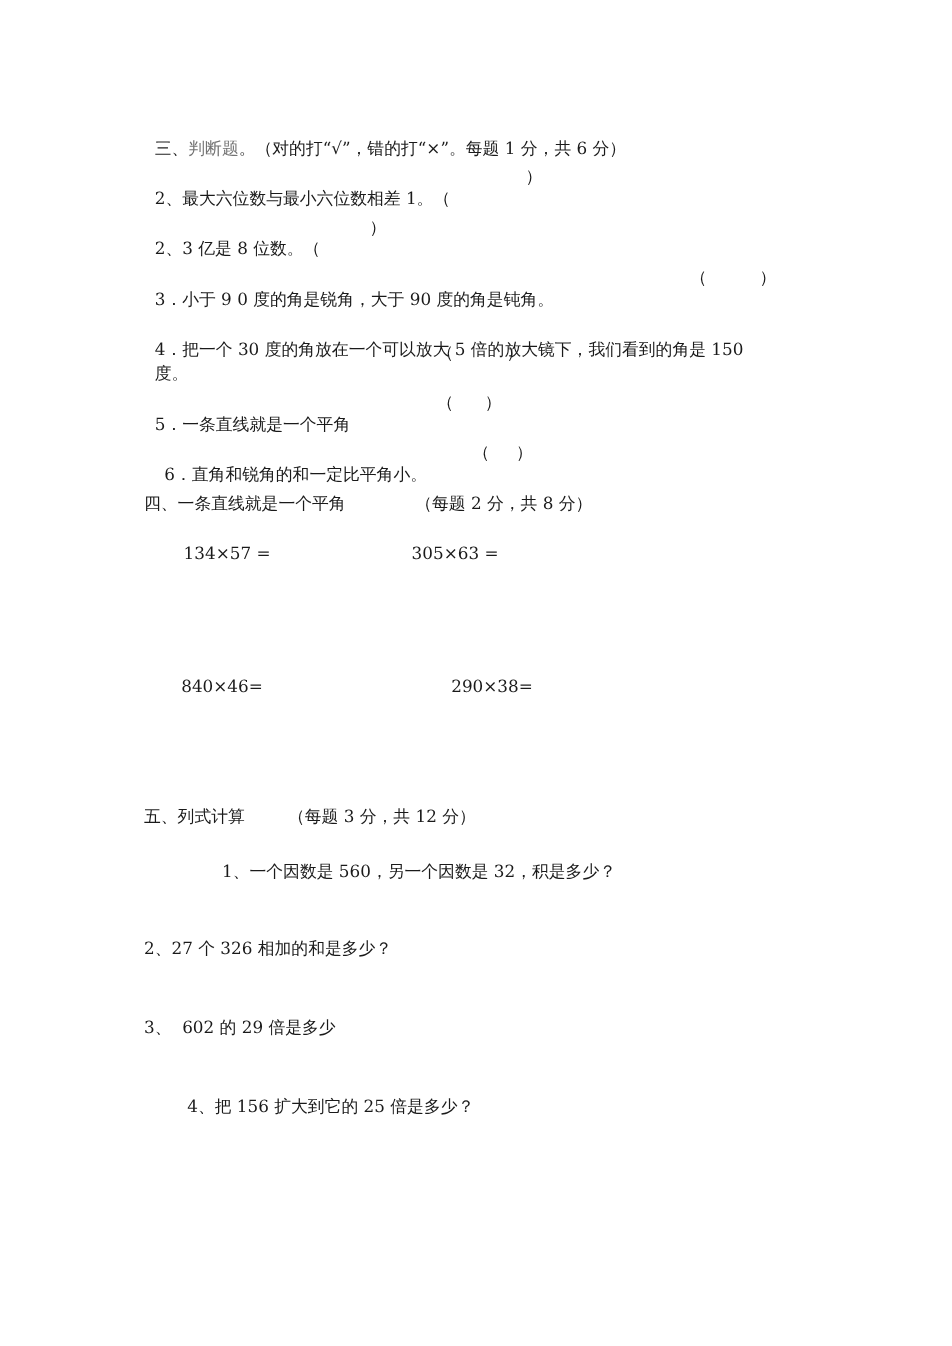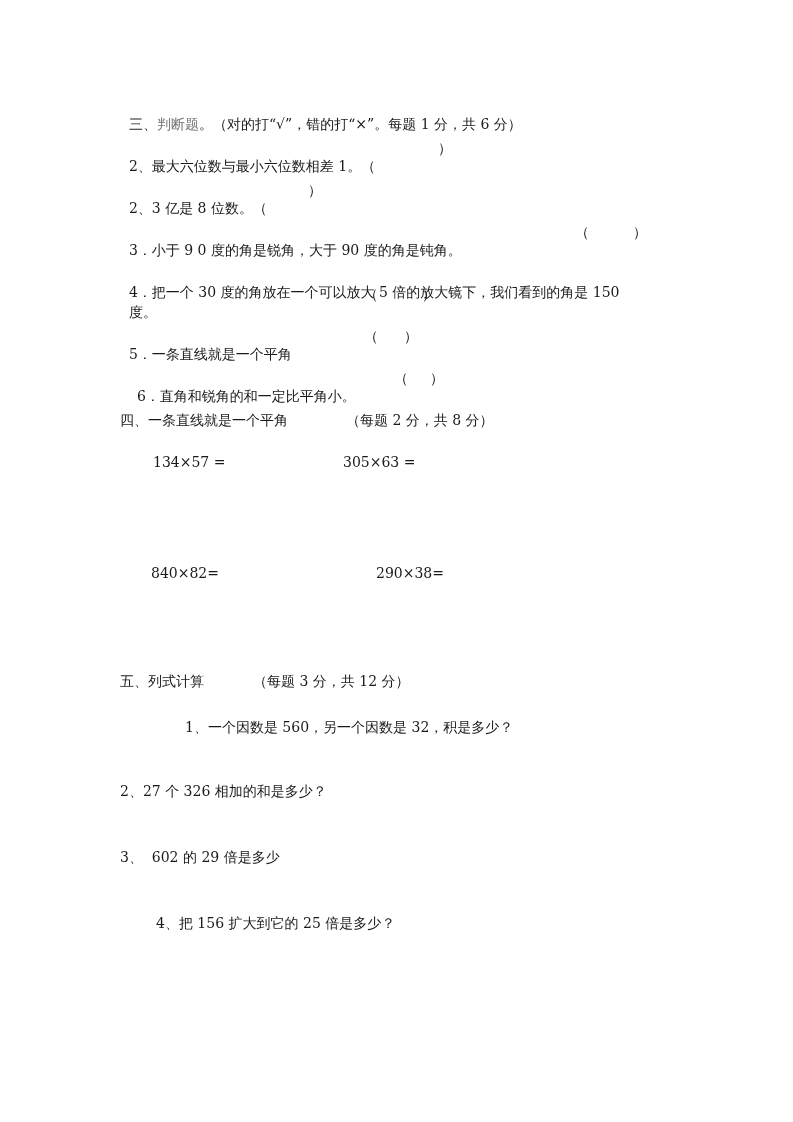--- a/index.html
+++ b/index.html
@@ -74,22 +74,22 @@
   <span>6．直角和锐角的和一定比平角小。</span>
 </div>
 <span class="paren" style="left:394px; top:369px;">（</span>
 <span class="paren" style="left:430px; top:369px;">）</span>
 
 <div class="line" style="left:120px; top:411px;">四、一条直线就是一个平角</div>
 <div class="line" style="left:346px; top:411px;">（每题 2 分，共 8 分）</div>
 
 <div class="line" style="left:120px; top:453px;margin-left:33px;">134×57 =</div>
 <div class="line" style="left:343px; top:453px;">305×63 =</div>
-<div class="line" style="left:151px; top:564px;">840×82=</div>
+<div class="line" style="left:151px; top:564px;">840×46=</div>
 <div class="line" style="left:376px; top:564px;">290×38=</div>
 
 <div class="line" style="left:120px; top:672px;">五、列式计算</div>
-<div class="line" style="left:253px; top:672px;">（每题 3 分，共 12 分）</div>
+<div class="line" style="left:240px; top:672px;">（每题 3 分，共 12 分）</div>
 
 <div class="line" style="left:151px; top:718px;margin-left:34px;">1、一个因数是 560，另一个因数是 32，积是多少？</div>
 <div class="line" style="left:120px; top:782px;">2、27 个 326 相加的和是多少？</div>
 <div class="line" style="left:120px; top:848px;">3、  602 的 29 倍是多少</div>
 <div class="line" style="left:120px; top:914px;margin-left:36px;">4、把 156 扩大到它的 25 倍是多少？</div>
 
 </body></html>

